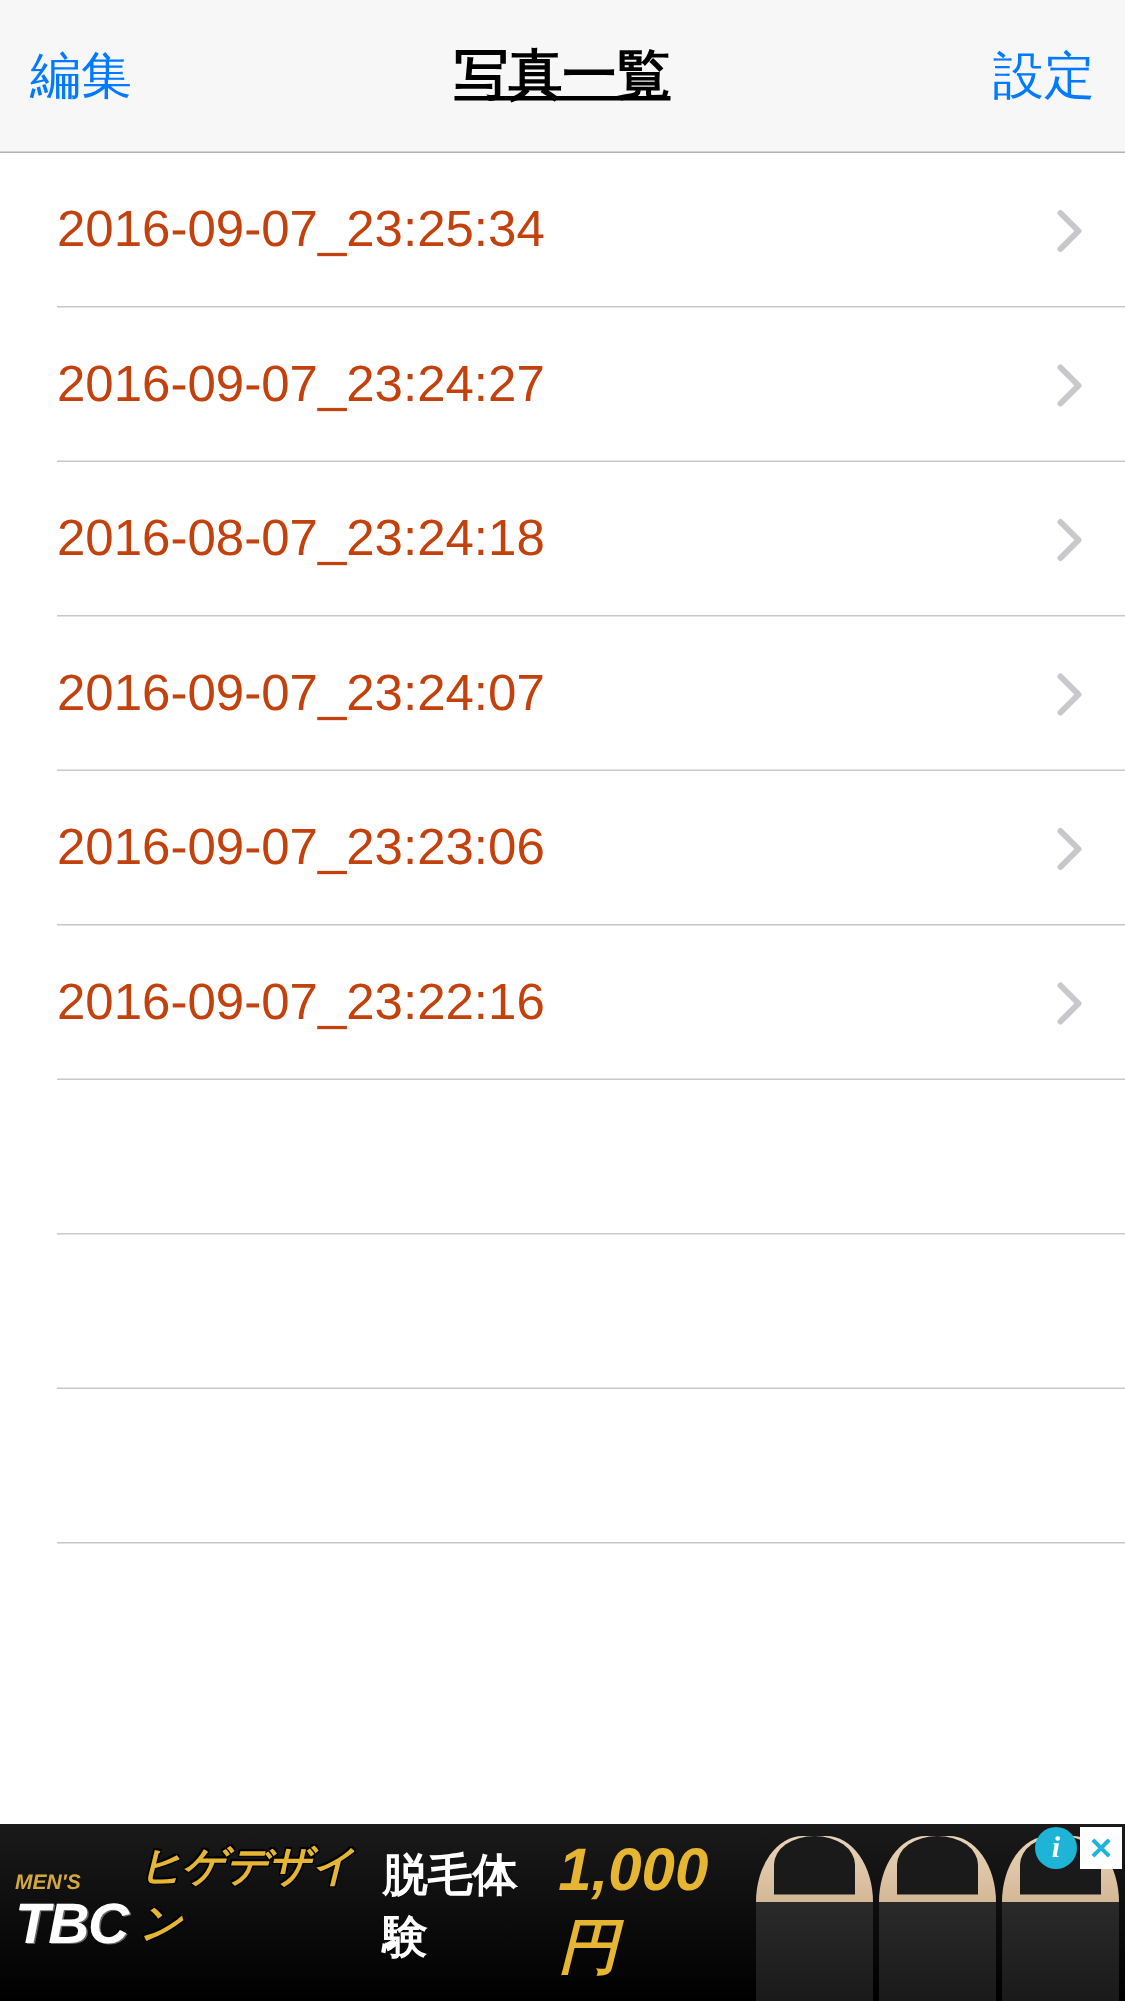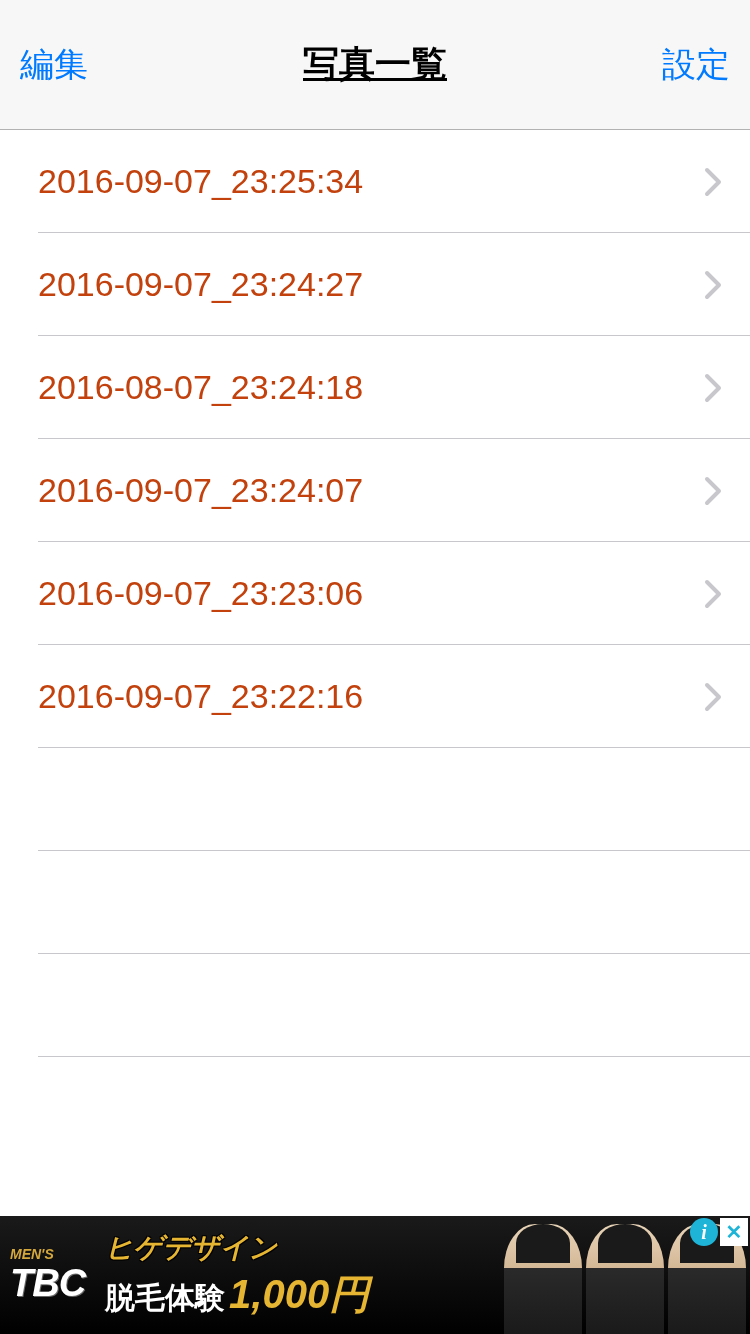--- a/index.html
+++ b/index.html
@@ -9,21 +9,21 @@
     }
     body {
       width: 750px;
       height: 1334px;
       font-family: -apple-system, "Helvetica Neue", Helvetica, Arial, sans-serif;
       background: #ffffff;
       position: relative;
       overflow: hidden;
     }
     .navbar {
-      height: 130px;
+      height: 102px;
       background: #f7f7f7;
       border-bottom: 1px solid #b2b2b2;
       display: flex;
       align-items: center;
       justify-content: space-between;
       padding: 0 20px;
     }
     .nav-btn {
       color: #007aff;
       font-size: 34px;
@@ -125,21 +125,20 @@
     .ad-tbc {
       color: #ffffff;
       font-size: 38px;
       font-weight: 900;
       font-style: italic;
       letter-spacing: -1px;
       text-shadow: 1px 1px 0 #666;
     }
     .ad-text-block {
       display: flex;
-      flex-direction: column;
       margin-left: 8px;
     }
     .ad-line1 {
       color: #e6b531;
       font-size: 28px;
       font-weight: 900;
       font-style: italic;
       text-shadow: 1px 1px 0 #000, -1px -1px 0 #000, 1px -1px 0 #000, -1px 1px 0 #000;
     }
     .ad-line2 {
@@ -267,21 +266,21 @@
         </svg>
     </span>
   </div>
   <div class="empty-row"></div>
   <div class="empty-row"></div>
   <div class="empty-row"></div>
 </div>
 
 <div class="ad-banner">
   <div class="ad-left">
-    <div style="display:flex;align-items:center;gap:12px;">
+    <div style="display:flex;align-items:center;">
       <div class="ad-brand">
         <div style="display:flex;flex-direction:column;">
           <span class="ad-mens">MEN'S</span>
           <span class="ad-tbc">TBC</span>
         </div>
       </div>
       <div class="ad-text-block">
         <span class="ad-line1">ヒゲデザイン</span>
         <div class="ad-line2">
           <span class="ad-line2-white">脱毛体験</span>

